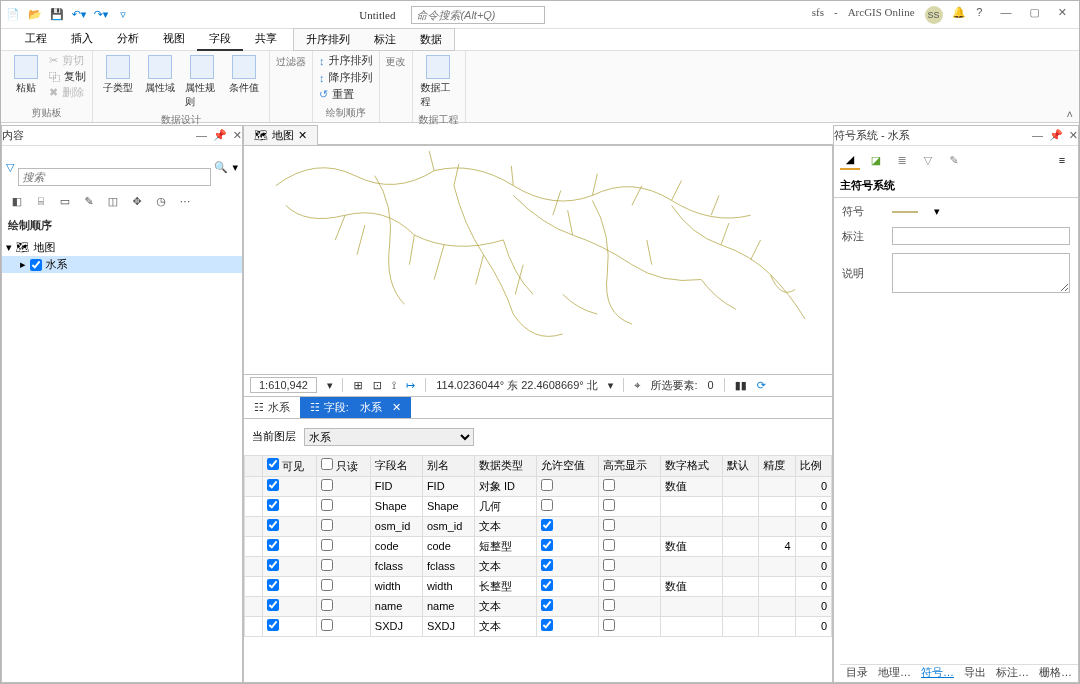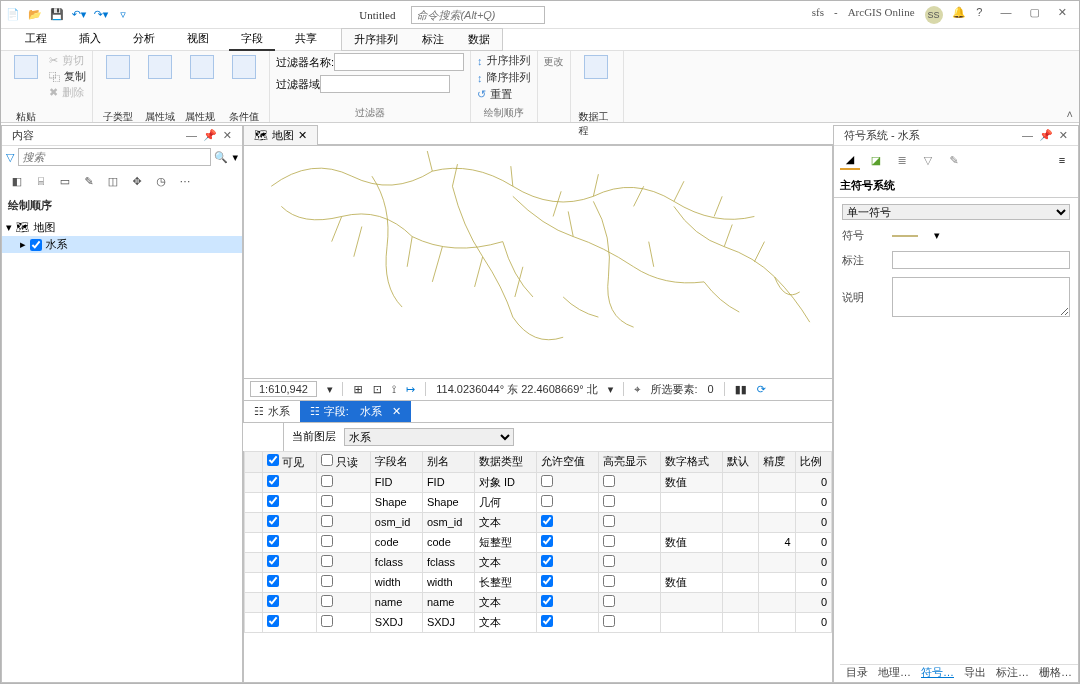--- a/index.html
+++ b/index.html
@@ -5,62 +5,62 @@
   * { box-sizing: border-box; margin: 0; padding: 0; font-family: "Microsoft YaHei", "Segoe UI", sans-serif; font-size: 11px; }
   body { background: #fff; width: 1080px; height: 684px; overflow: hidden; position: relative; border: 1px solid #b5b5b5; }
   .titlebar { height: 28px; display: flex; align-items: center; padding: 0 4px; border-bottom: 1px solid #e0e0e0; }
   .titlebar .qat { display: flex; gap: 6px; align-items: center; }
   .titlebar .qat span { width: 16px; height: 16px; display: inline-flex; align-items: center; justify-content: center; color: #0078d4; }
   .titlebar .center { flex: 1; display: flex; justify-content: center; align-items: center; gap: 16px; }
   .titlebar .search { border: 1px solid #bbb; height: 18px; width: 134px; padding: 0 4px; font-style: italic; color: #999; }
   .titlebar .right { display: flex; align-items: flex-start; gap: 10px; color: #555; margin-left: 38px; }
   .titlebar .avatar { width: 18px; height: 18px; border-radius: 50%; background: #d8d8aa; display:inline-flex; align-items:center; justify-content:center; font-size:9px;}
   .titlebar .winctl { display: flex; gap: 18px; padding: 0 8px; color:#666; }
-  .ribbon-tabs { height: 22px; display: flex; align-items: center; padding-left: 12px; gap: 8px; border-bottom: 1px solid #e0e0e0; }
+  .ribbon-tabs { height: 22px; display: flex; align-items: center; padding-left: 12px; gap: 0; border-bottom: 1px solid #e0e0e0; }
   .ribbon-tabs .tab { padding: 3px 12px; cursor: pointer; border-bottom: 2px solid transparent; }
   .ribbon-tabs .tab.active { border-bottom: 2px solid #333; }
   .ribbon-tabs .ctx { border: 1px solid #ccc; margin-left: 4px; display: flex; }
   .ribbon-tabs .ctx .tab { border: none; background: #fafafa; }
   .ribbon { height: 72px; display: flex; border-bottom: 1px solid #d0d0d0; background: #fafafa; position: relative; }
   .rgroup { border-right: 1px solid #e2e2e2; padding: 2px 6px; display: flex; flex-direction: column; justify-content: space-between; }
   .rgroup .items { display: flex; gap: 4px; align-items: flex-start; flex: 1; }
   .rgroup .glabel { text-align: center; font-size: 10px; color: #777; padding-top: 2px; }
-  .bigbtn { display: flex; flex-direction: column; align-items: center; width: 38px; padding: 2px; cursor: pointer; gap: 29px; }
+  .bigbtn { display: flex; flex-direction: column; align-items: center; width: 38px; padding: 2px; cursor: pointer; }
   .bigbtn .icn { width: 24px; height: 24px; background: #e8f0fb; border: 1px solid #a8c5e8; }
   .bigbtn .lbl { font-size: 10px; margin-top: 2px; color: #333; }
   .stack { display: flex; flex-direction: column; gap: 1px; font-size: 11px; color:#333;}
   .stack .row { display:flex; align-items:center; gap:4px; cursor:pointer;}
   .stack .row.disabled { color:#bbb;}
   .filterbox input { border:1px solid #bbb; height:18px; width:130px; }
   .arrow-item { display:flex; align-items:center; gap:4px; cursor:pointer; color:#333;}
   .ribbon-collapse { position:absolute; right:6px; bottom:2px; color:#666; cursor:pointer;}
   .workspace { position: absolute; top: 124px; left: 0; right: 0; bottom: 0; display: flex; }
   .pane { background: #fff; border: 1px solid #c0c0c0; display: flex; flex-direction: column; }
-  .pane-title { height: 20px; display: flex; align-items: center; justify-content: space-between; padding: 0 10px; border-bottom: 1px solid #ddd; font-size: 11px; color:#333;}
+  .pane-title { height: 20px; display: flex; align-items: center; justify-content: space-between; padding: 0 0; border-bottom: 1px solid #ddd; font-size: 11px; color:#333;}
   .pane-title .ctl { color:#666; display:flex; gap:6px;}
   .contents-pane { width: 242px; }
   .contents-search { display:flex; align-items:center; padding:2px 4px; gap:4px;}
-  .contents-search input { flex:1; border:1px solid #bbb; height:18px; font-style:italic; color:#999; padding:0 3px;}
+  .contents-search input { flex:1; border:1px solid #bbb; height:18px; font-style:italic; color:#999; padding:0 3px;margin-top:20px;}
   .toc-toolbar { display:flex; gap:6px; padding:4px 6px; flex-wrap:wrap;}
   .toc-toolbar span { width:18px; height:18px; display:inline-flex; align-items:center; justify-content:center; color:#555; cursor:pointer;}
   .toc-subtitle { padding:4px 6px; font-weight:bold; color:#333;}
   .tree { padding:2px 0;}
   .tree-node { display:flex; align-items:center; gap:4px; padding:1px 4px;}
   .tree-node.selected { background:#cde6ff; }
   .middle { flex: 1; display: flex; flex-direction: column; }
   .doc-tabs { height: 20px; display: flex; align-items: center; border-bottom:1px solid #c0c0c0;}
   .doc-tab { padding: 2px 10px; border: 1px solid #c0c0c0; border-bottom:none; background:#f5f5f5; margin-right:-1px; display:flex; gap:4px; align-items:center;}
   .map-canvas { flex: 1; background: #fff; position: relative; overflow:hidden; border:1px solid #c0c0c0;}
   .map-canvas svg { width:100%; height:100%;}
   .map-status { height: 22px; border:1px solid #c0c0c0; border-top:none; display:flex; align-items:center; padding:0 6px; gap:10px; font-family: Consolas, monospace; font-size:11px; color:#333;}
   .map-status .sep { width:1px; height:14px; background:#ccc;}
   .view-tabs { height: 22px; display:flex; border:1px solid #c0c0c0; border-top:none;}
   .view-tab { padding:2px 10px; display:flex; gap:4px; align-items:center; color:#333;}
   .view-tab.active { background:#1e6fd6; color:#fff;}
-  .fields-bar { height: 28px; display:flex; align-items:center; gap:8px; padding:0 8px; border-left:1px solid #c0c0c0; border-right:1px solid #c0c0c0;margin-left:40px;}
+  .fields-bar { height: 36px; display:flex; align-items:center; gap:8px; padding:0 8px; border-left:1px solid #c0c0c0; border-right:1px solid #c0c0c0;}
   .fields-bar select { border:1px solid #bbb; height:18px; width:170px;}
   .fields-table { flex:1; overflow:auto; border:1px solid #c0c0c0; border-top:none;}
   table.grid { border-collapse: collapse; width:100%; font-family: Consolas, monospace; font-size:11px;}
   table.grid th, table.grid td { border:1px solid #ddd; padding:2px 4px; text-align:left; height:20px; background:#fff;}
   table.grid th { background:#f2f2f2; font-weight:normal;}
   table.grid tr:nth-child(odd) td { background:#f7f7f7;}
   .symb-pane { width: 246px; }
   .symb-toolbar { display:flex; gap:6px; padding:4px 6px; align-items:center; justify-content:space-between;}
   .symb-toolbar .leftset { display:flex; gap:6px;}
   .symb-toolbar span { width:20px; height:20px; display:inline-flex; align-items:center; justify-content:center;}
@@ -159,24 +159,20 @@
           <div class="lbl">属性规则</div>
         </div>
       <div class="bigbtn">
           <div class="icn"></div>
           <div class="lbl">条件值</div>
         </div>
     </div>
     <div class="glabel">数据设计</div>
   </div>
   <div class="rgroup filterbox">
-    <div class="items" style="flex-direction:column; gap:4px;">
-      <div class="row"><span>过滤器名称:</span><input style=""></div>
-      <div class="row"><span>过滤器域</span><input style=""></div>
-    </div>
     <div class="glabel">过滤器</div>
   </div>
   <div class="rgroup">
     <div class="items" style="flex-direction:column; gap:2px;">
       <div class="arrow-item">
           <span style="color:#4a90d9">↕</span>
           <span>升序排列</span>
         </div>
       <div class="arrow-item">
           <span style="color:#4a90d9">↕</span>
@@ -450,21 +446,20 @@
         <span style="border-bottom:2px solid #e0a030">◢</span>
         <span style="color:#5aa02c">◪</span>
         <span style="color:#888">≣</span>
         <span style="color:#888">▽</span>
         <span style="color:#888">✎</span>
       </div>
       <span>≡</span>
     </div>
     <div class="symb-section-head">主符号系统</div>
     <div class="symb-body">
-      <select><option>单一符号</option></select>
       <div class="row">
           <label>符号</label>
           <span class="swatch"></span>
           <span>▾</span>
         </div>
       <div class="row">
           <label>标注</label>
           <input style="height: 18px;">
         </div>
       <div class="row">

